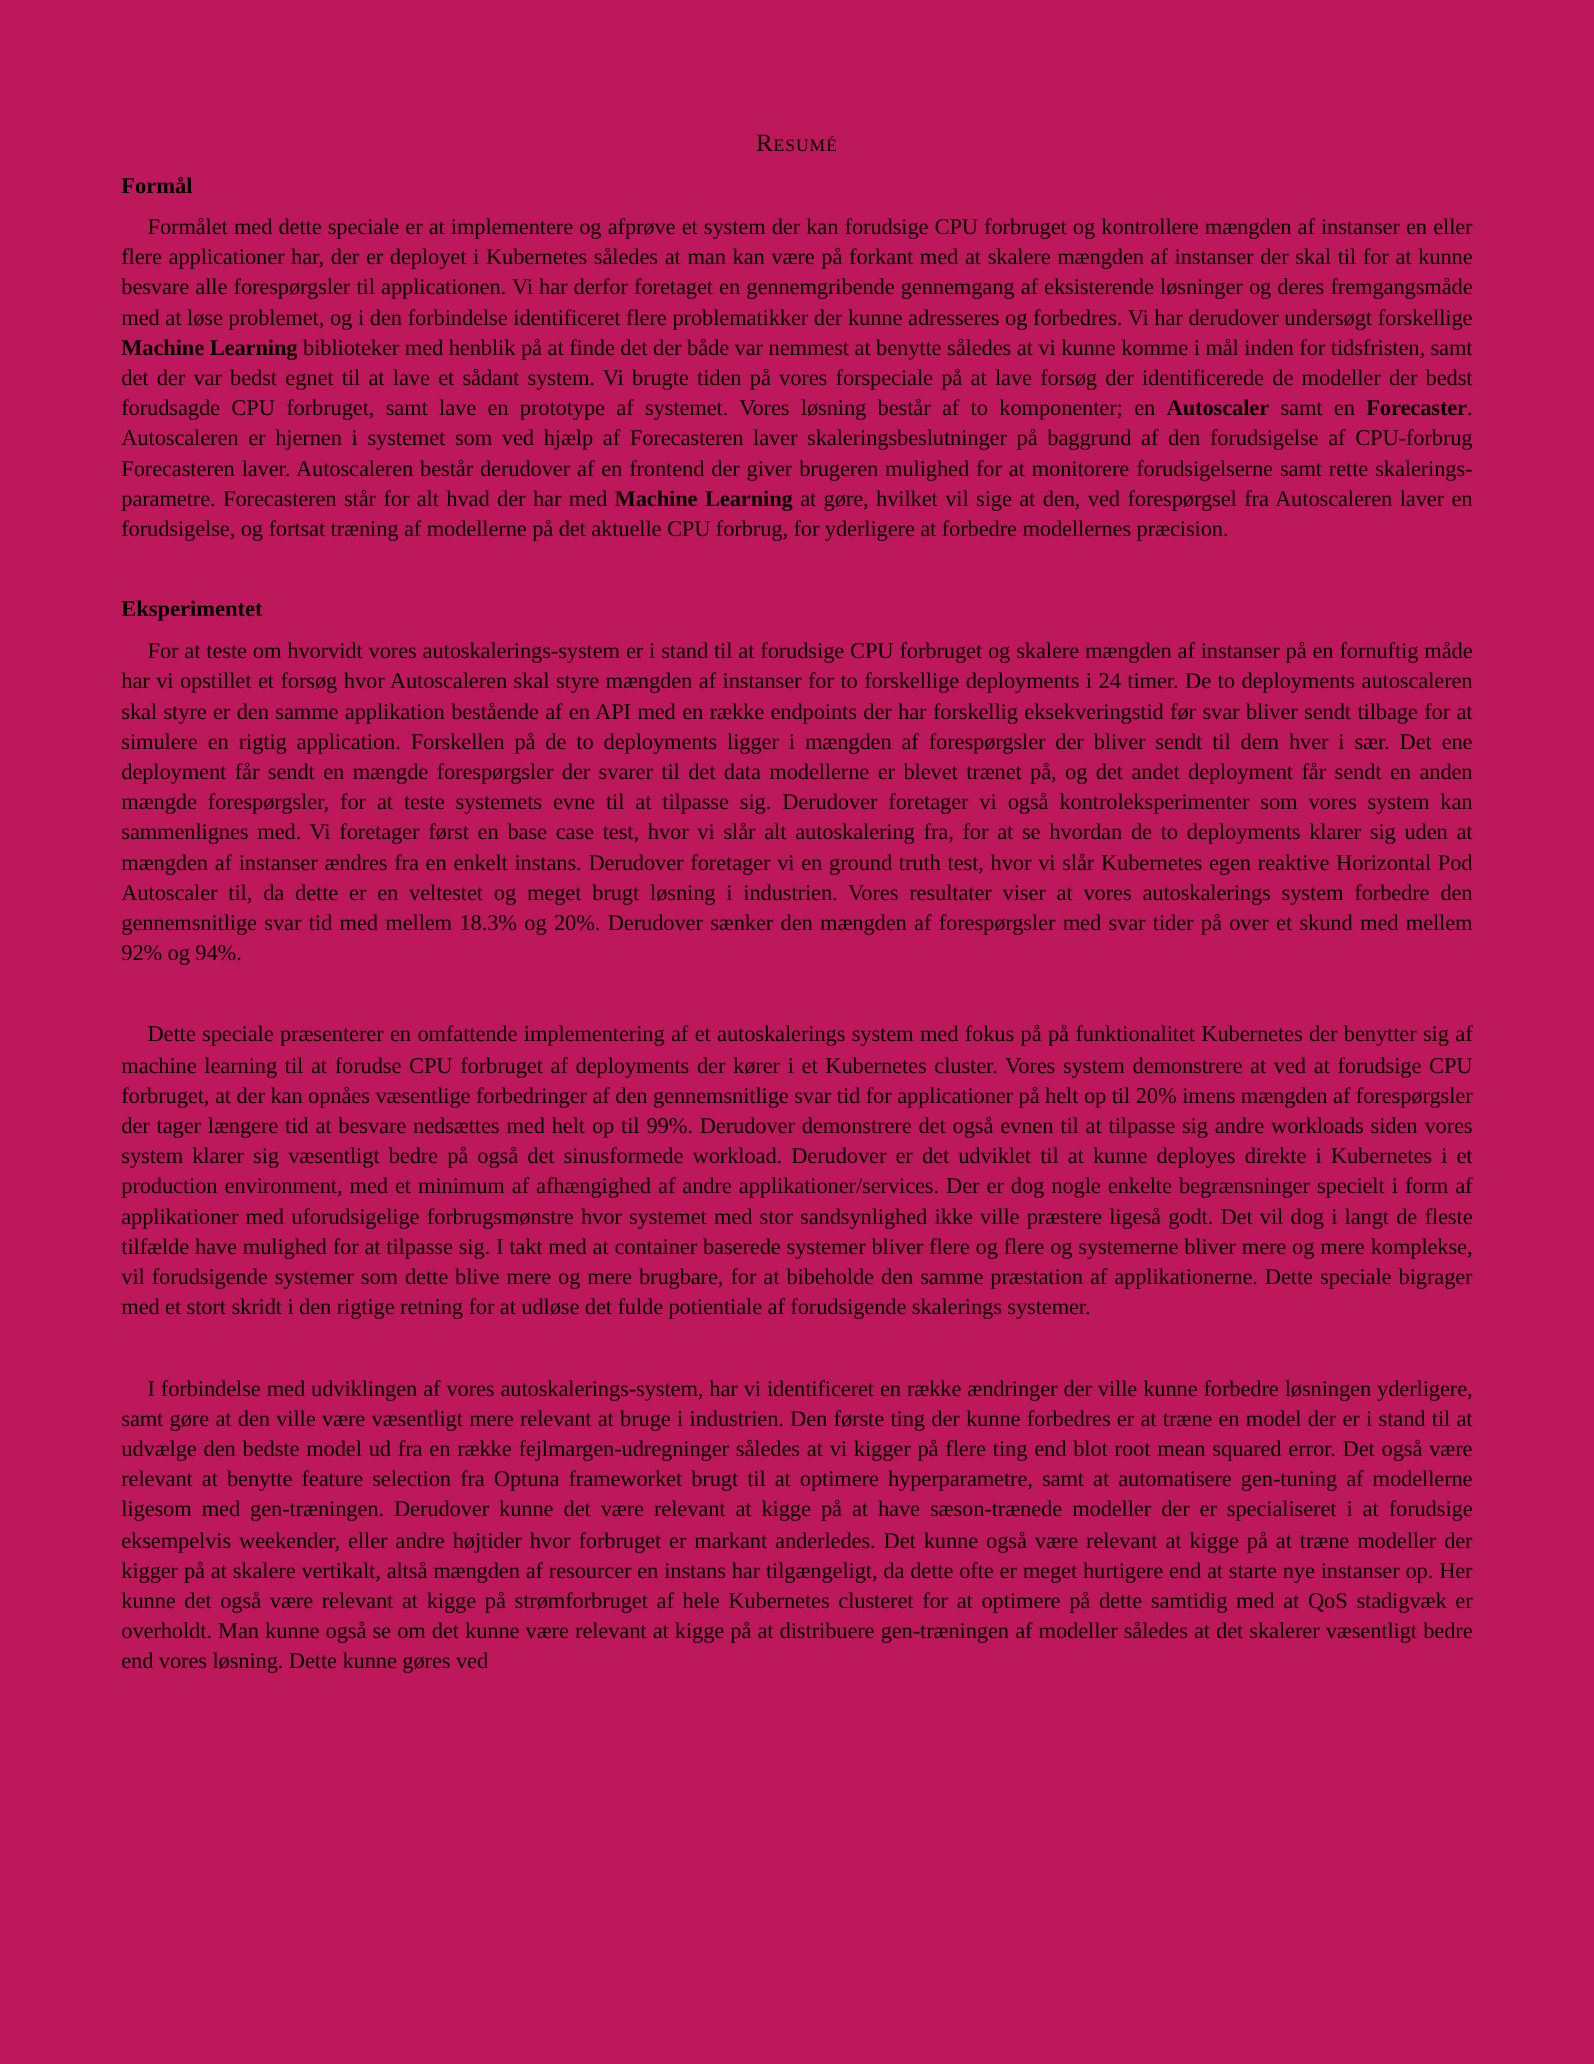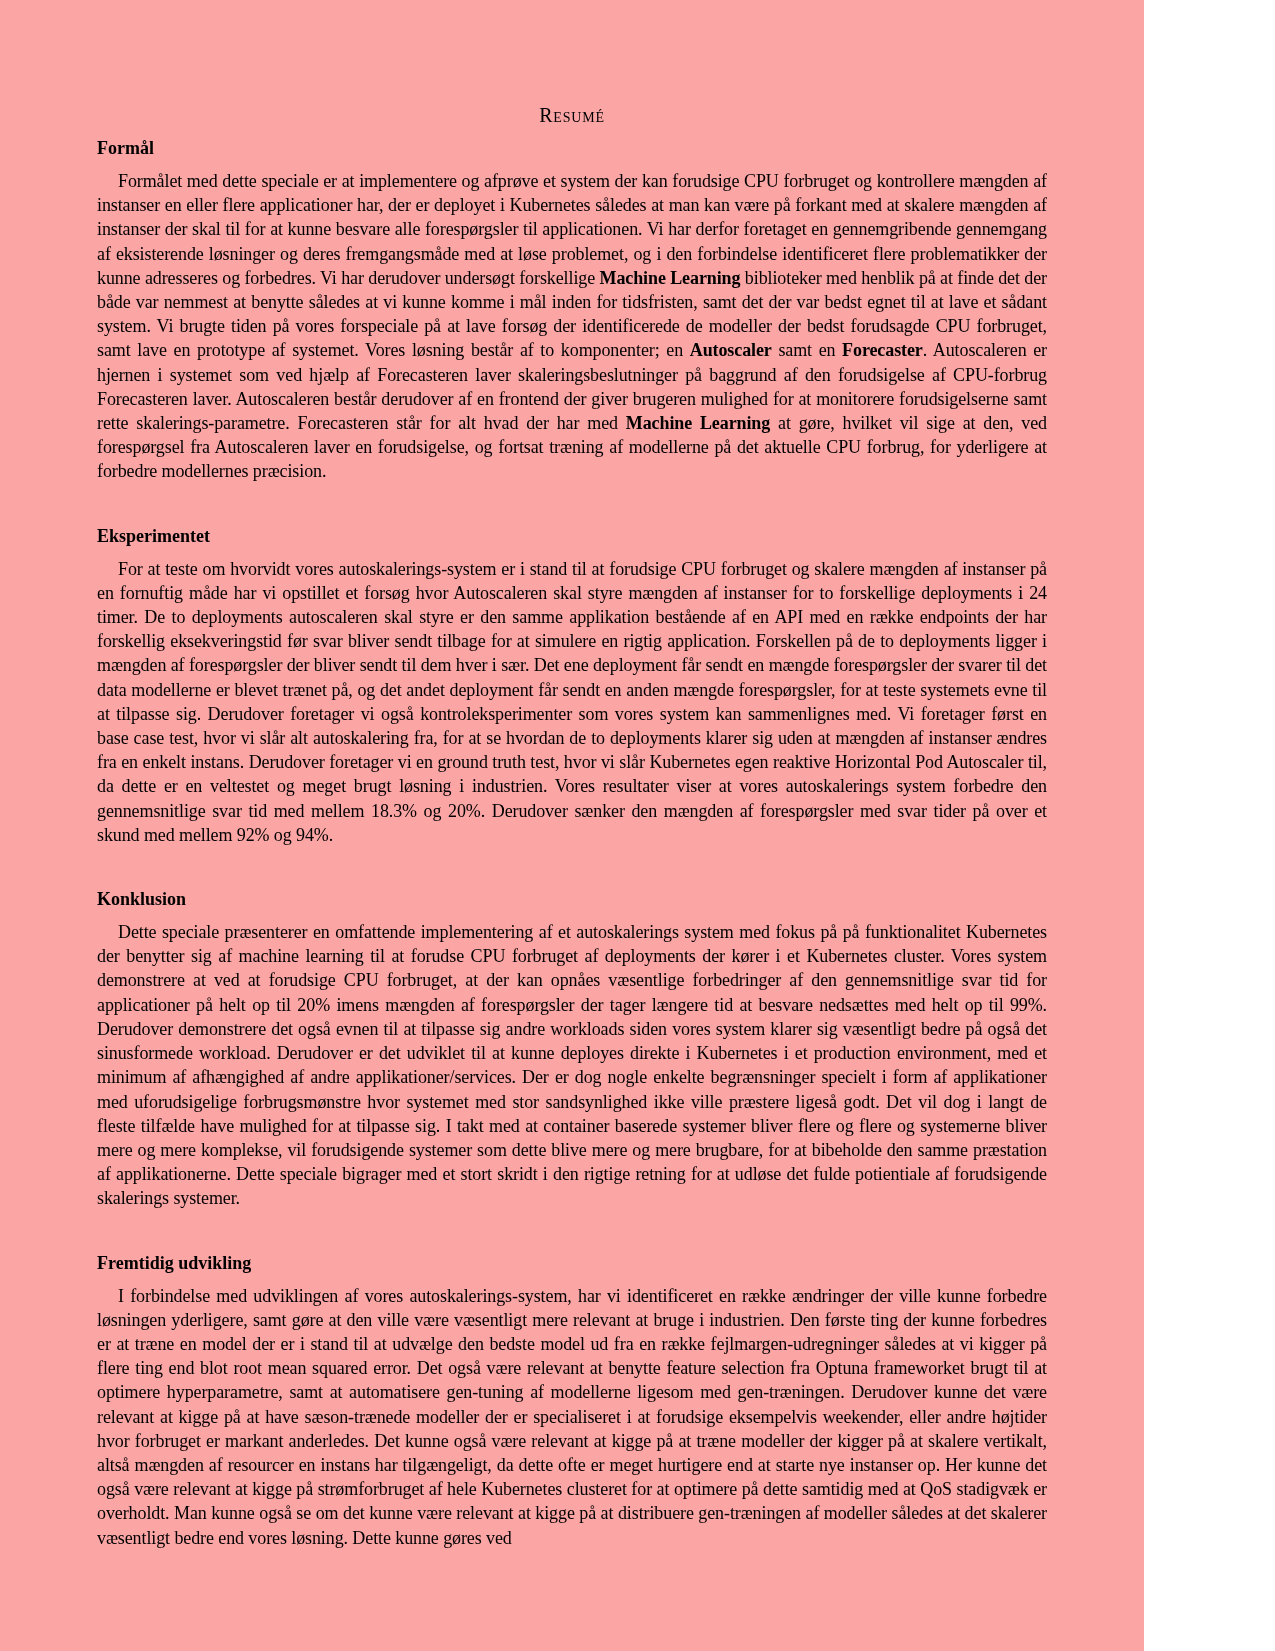--- a/index.html
+++ b/index.html
@@ -2,23 +2,23 @@
 <html><head>
 <meta charset="utf-8">
 <style>
   html, body {
     margin: 0;
     padding: 0;
     background: #ffffff;
   }
   .page {
     position: relative;
-    width: 1144px;
+    width: 1275px;
     height: 1651px;
-    background: #fca5a5;
+    background: #be185d;
     box-sizing: border-box;
     padding: 104px 97px 0 97px;
     font-family: "Liberation Serif", "DejaVu Serif", serif;
     color: #000000;
     overflow: hidden;
   }
   .doc-title {
     margin: 0 0 10px 0;
     text-align: center;
     font-size: 20px;
@@ -58,21 +58,19 @@
   <div id="sections-container">
       <section class="doc-section first">
         <h2 class="section-heading">Formål</h2>
         <p class="body-paragraph"><span>Formålet med dette speciale er at implementere og afprøve et system der kan forudsige CPU forbruget og kontrollere mængden af instanser en eller flere applicationer har, der er deployet i Kubernetes således at man kan være på forkant med at skalere mængden af instanser der skal til for at kunne besvare alle forespørgsler til applicationen. Vi har derfor foretaget en gennemgribende gennemgang af eksisterende løsninger og deres fremgangsmåde med at løse problemet, og i den forbindelse identificeret flere problematikker der kunne adresseres og forbedres. Vi har derudover undersøgt forskellige </span><b>Machine Learning</b><span> biblioteker med henblik på at finde det der både var nemmest at benytte således at vi kunne komme i mål inden for tidsfristen, samt det der var bedst egnet til at lave et sådant system. Vi brugte tiden på vores forspeciale på at lave forsøg der identificerede de modeller der bedst forudsagde CPU forbruget, samt lave en prototype af systemet. Vores løsning består af to komponenter; en </span><b>Autoscaler</b><span> samt en </span><b>Forecaster</b><span>. Autoscaleren er hjernen i systemet som ved hjælp af Forecasteren laver skaleringsbeslutninger på baggrund af den forudsigelse af CPU-forbrug Forecasteren laver. Autoscaleren består derudover af en frontend der giver brugeren mulighed for at monitorere forudsigelserne samt rette skalerings-parametre. Forecasteren står for alt hvad der har med </span><b>Machine Learning</b><span> at gøre, hvilket vil sige at den, ved forespørgsel fra Autoscaleren laver en forudsigelse, og fortsat træning af modellerne på det aktuelle CPU forbrug, for yderligere at forbedre modellernes præcision.</span></p>
       </section>
       <section class="doc-section">
         <h2 class="section-heading">Eksperimentet</h2>
         <p class="body-paragraph"><span>For at teste om hvorvidt vores autoskalerings-system er i stand til at forudsige CPU forbruget og skalere mængden af instanser på en fornuftig måde har vi opstillet et forsøg hvor Autoscaleren skal styre mængden af instanser for to forskellige deployments i 24 timer. De to deployments autoscaleren skal styre er den samme applikation bestående af en API med en række endpoints der har forskellig eksekveringstid før svar bliver sendt tilbage for at simulere en rigtig application. Forskellen på de to deployments ligger i mængden af forespørgsler der bliver sendt til dem hver i sær. Det ene deployment får sendt en mængde forespørgsler der svarer til det data modellerne er blevet trænet på, og det andet deployment får sendt en anden mængde forespørgsler, for at teste systemets evne til at tilpasse sig. Derudover foretager vi også kontroleksperimenter som vores system kan sammenlignes med. Vi foretager først en base case test, hvor vi slår alt autoskalering fra, for at se hvordan de to deployments klarer sig uden at mængden af instanser ændres fra en enkelt instans. Derudover foretager vi en ground truth test, hvor vi slår Kubernetes egen reaktive Horizontal Pod Autoscaler til, da dette er en veltestet og meget brugt løsning i industrien. Vores resultater viser at vores autoskalerings system forbedre den gennemsnitlige svar tid med mellem 18.3% og 20%. Derudover sænker den mængden af forespørgsler med svar tider på over et skund med mellem 92% og 94%.</span></p>
       </section>
       <section class="doc-section">
-        <h2 class="section-heading">Konklusion</h2>
         <p class="body-paragraph"><span>Dette speciale præsenterer en omfattende implementering af et autoskalerings system med fokus på på funktionalitet Kubernetes der benytter sig af machine learning til at forudse CPU forbruget af deployments der kører i et Kubernetes cluster. Vores system demonstrere at ved at forudsige CPU forbruget, at der kan opnåes væsentlige forbedringer af den gennemsnitlige svar tid for applicationer på helt op til 20% imens mængden af forespørgsler der tager længere tid at besvare nedsættes med helt op til 99%. Derudover demonstrere det også evnen til at tilpasse sig andre workloads siden vores system klarer sig væsentligt bedre på også det sinusformede workload. Derudover er det udviklet til at kunne deployes direkte i Kubernetes i et production environment, med et minimum af afhængighed af andre applikationer/services. Der er dog nogle enkelte begrænsninger specielt i form af applikationer med uforudsigelige forbrugsmønstre hvor systemet med stor sandsynlighed ikke ville præstere ligeså godt. Det vil dog i langt de fleste tilfælde have mulighed for at tilpasse sig. I takt med at container baserede systemer bliver flere og flere og systemerne bliver mere og mere komplekse, vil forudsigende systemer som dette blive mere og mere brugbare, for at bibeholde den samme præstation af applikationerne. Dette speciale bigrager med et stort skridt i den rigtige retning for at udløse det fulde potientiale af forudsigende skalerings systemer.</span></p>
       </section>
       <section class="doc-section">
-        <h2 class="section-heading">Fremtidig udvikling</h2>
         <p class="body-paragraph"><span>I forbindelse med udviklingen af vores autoskalerings-system, har vi identificeret en række ændringer der ville kunne forbedre løsningen yderligere, samt gøre at den ville være væsentligt mere relevant at bruge i industrien. Den første ting der kunne forbedres er at træne en model der er i stand til at udvælge den bedste model ud fra en række fejlmargen-udregninger således at vi kigger på flere ting end blot root mean squared error. Det også være relevant at benytte feature selection fra Optuna frameworket brugt til at optimere hyperparametre, samt at automatisere gen-tuning af modellerne ligesom med gen-træningen. Derudover kunne det være relevant at kigge på at have sæson-trænede modeller der er specialiseret i at forudsige eksempelvis weekender, eller andre højtider hvor forbruget er markant anderledes. Det kunne også være relevant at kigge på at træne modeller der kigger på at skalere vertikalt, altså mængden af resourcer en instans har tilgængeligt, da dette ofte er meget hurtigere end at starte nye instanser op. Her kunne det også være relevant at kigge på strømforbruget af hele Kubernetes clusteret for at optimere på dette samtidig med at QoS stadigvæk er overholdt. Man kunne også se om det kunne være relevant at kigge på at distribuere gen-træningen af modeller således at det skalerer væsentligt bedre end vores løsning. Dette kunne gøres ved</span></p>
       </section>
     </div>
 </div>
 
 </body></html>

